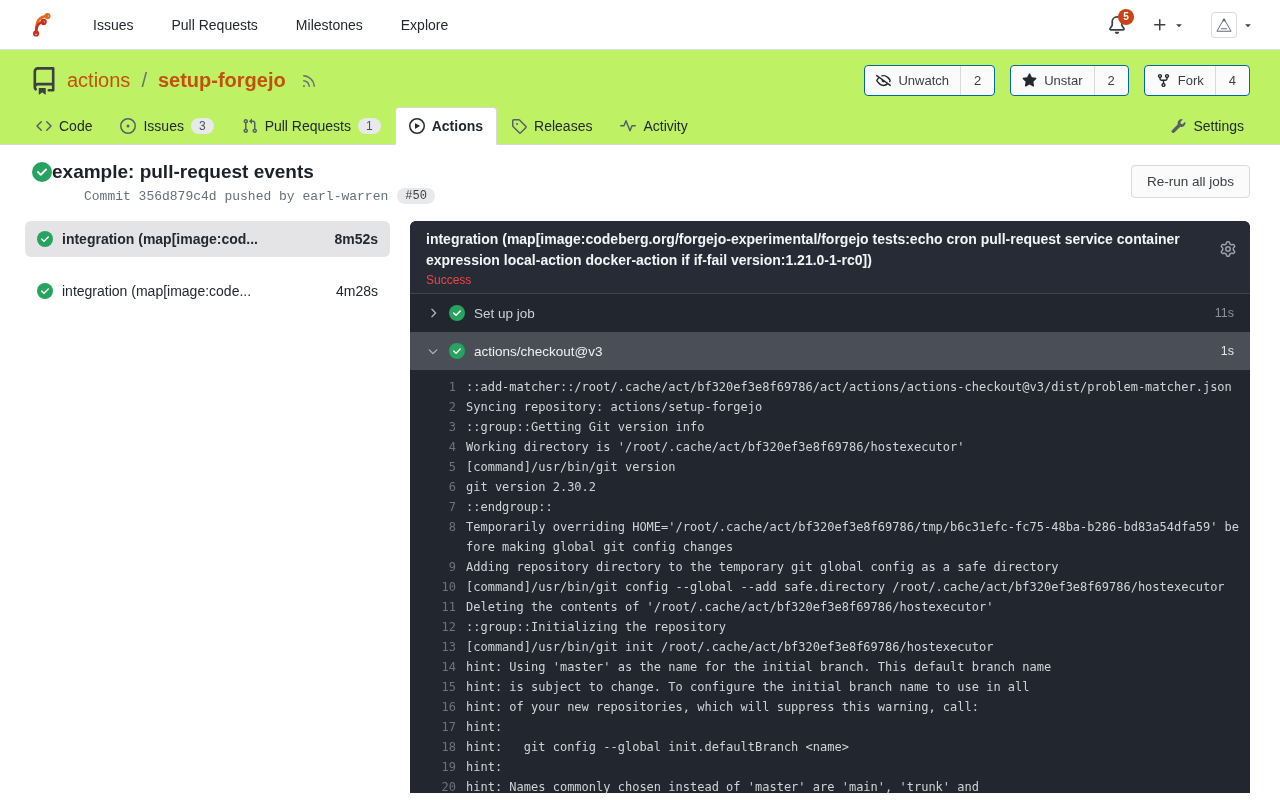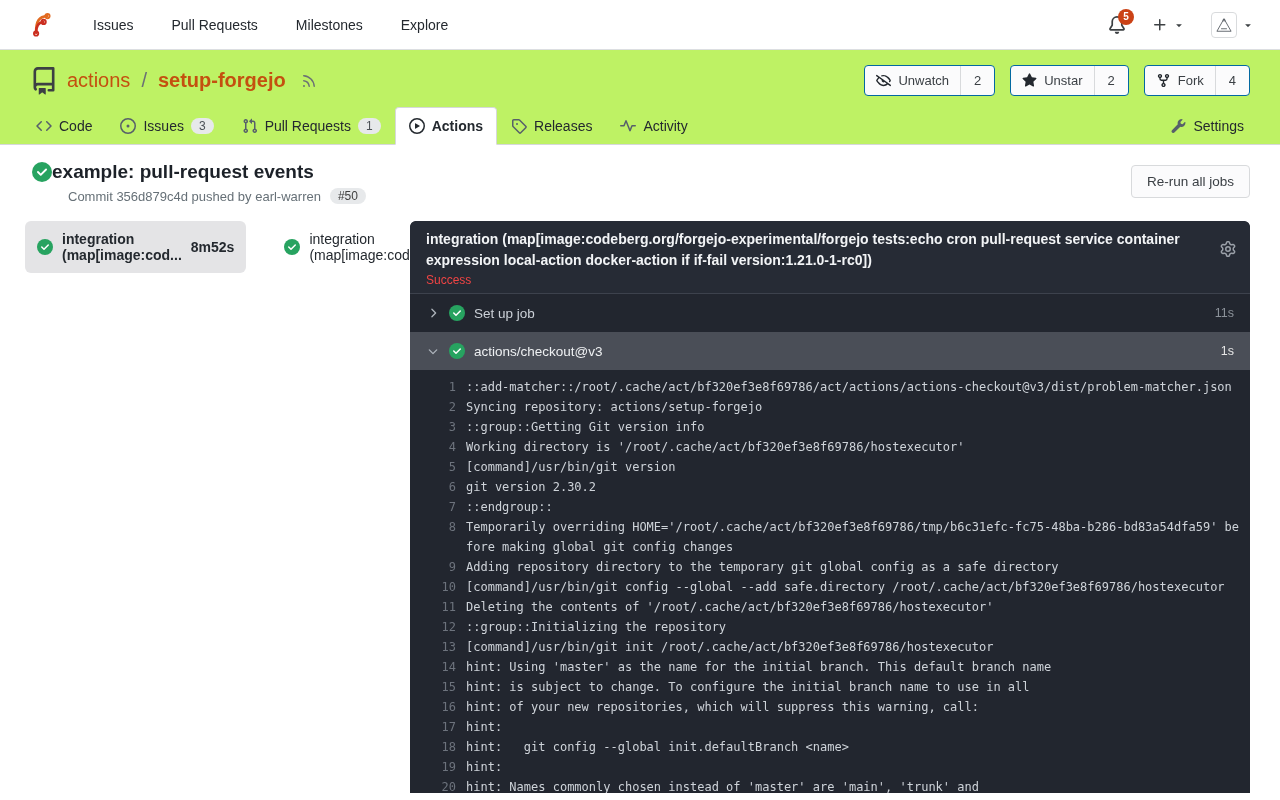--- a/index.html
+++ b/index.html
@@ -46,31 +46,31 @@
   .tab.active svg { color:#24292f; }
   .tab-count { background:#e7e9eb; border-radius:10px; padding:1px 8px; font-size:12px;
                color:#4b5157; font-weight:400; }
   .tab-settings { margin-left:auto; }
 
   
   .main { padding:16px 30px 0 25px; }
   .run-header { position:relative; padding-left:7px; }
   .run-title-row { display:flex; align-items:center; }
   .run-title { font-size:19px; font-weight:700; color:#1c2128; }
-  .run-subtitle { margin:5px 0 0 36px; font-size:13px; color:#667077; display:flex;
-                  align-items:center; gap:9px; }
+  .run-subtitle { margin:5px 0 0 52px; font-size:13px; color:#667077; display:flex;
+                  align-items:center; gap:9px;font-family:Liberation Mono, monospace; }
   .badge-pill { background:#e7e9eb; border-radius:10px; padding:1px 8px; font-size:12px;
                 color:#404040; }
   .rerun-button { position:absolute; right:0; top:4px; background:#fbfbfc;
                   border:1px solid #d8dadc; border-radius:4px; padding:8px 15px;
                   font-size:13.5px; color:#3b4045; cursor:pointer;
                   font-family:"Liberation Sans", sans-serif; }
 
   .run-body { display:flex; gap:20px; margin-top:17px; align-items:flex-start; }
-  .job-list { width:365px; flex:none; display:flex; flex-direction:row; gap:26px; }
+  .job-list { width:365px; flex:none; display:flex; flex-direction:column; gap:16px; }
   .job-item { display:flex; align-items:center; gap:9px; padding:10px 12px; border-radius:6px;
               font-size:14px; color:#24292f; cursor:pointer; }
   .job-item.selected { background:#e4e4e6; font-weight:600; }
   .job-duration { margin-left:auto; }
 
   
   .log-panel { flex:1; background:#22262f; border-radius:6px 6px 0 0; height:572px;
                overflow:hidden; }
   .log-header { background:#262b35; border-bottom:1px solid #3d424d; display:flex;
                 padding:8px 14px 6px 16px; border-radius:6px 6px 0 0; }

